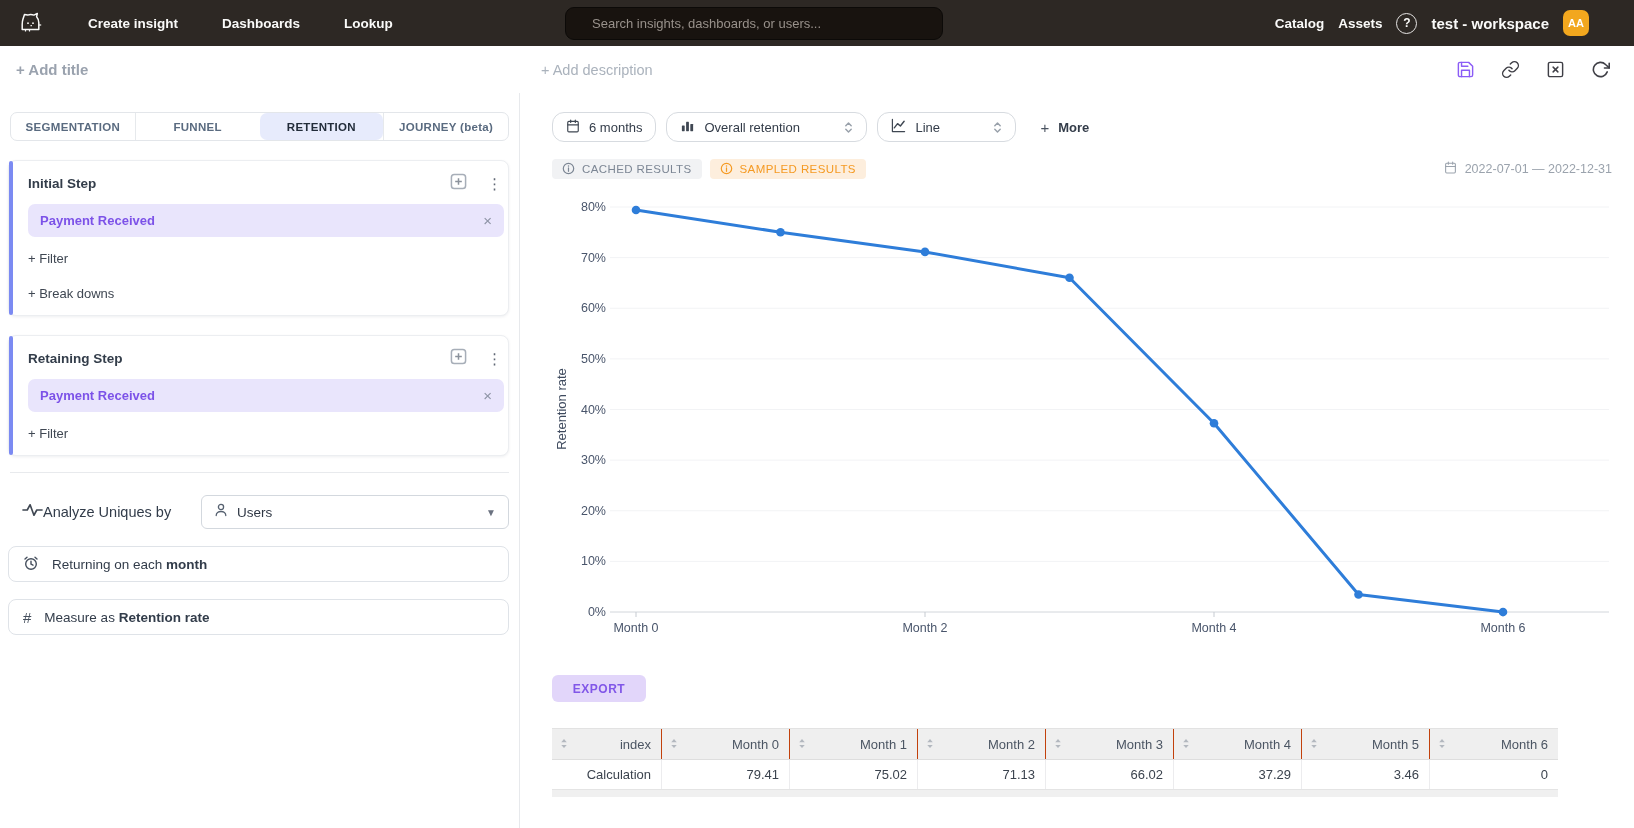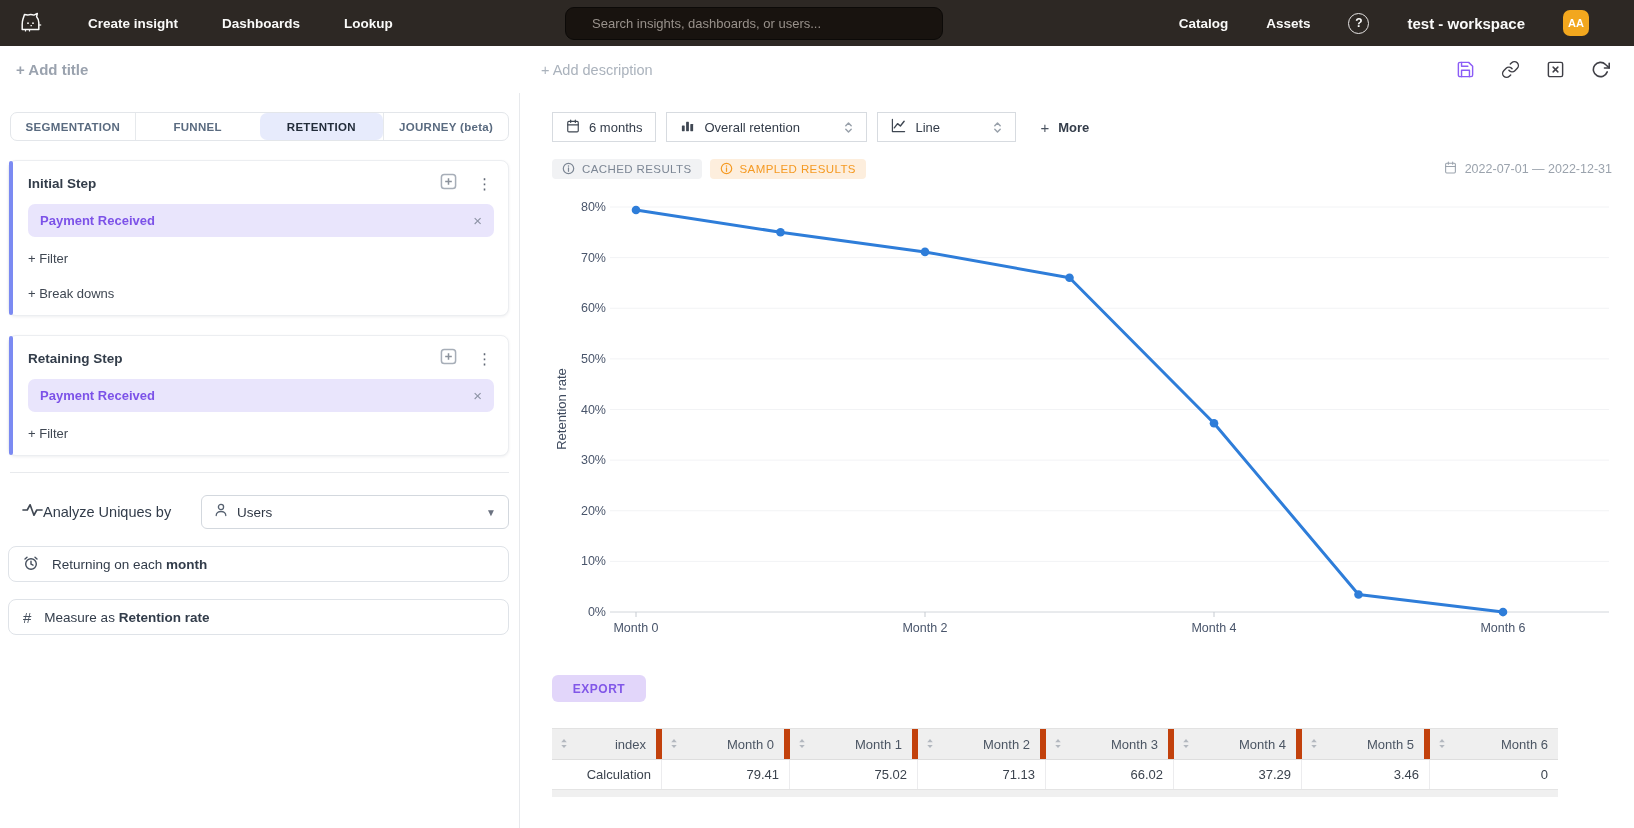--- a/index.html
+++ b/index.html
@@ -8,21 +8,21 @@
 
   
   .topbar { height:46px; background:#2d2824; display:flex; align-items:center; position:relative; color:#fafaf9; }
   .logo { margin-left:18px; display:flex; align-items:center; }
   .nav-link { margin-left:44px; font-size:13.5px; font-weight:700; cursor:default; }
   .nav-link:first-of-type { margin-left:38px; }
   .search-wrap { position:absolute; left:565px; top:7px; width:378px; height:33px; }
   .search-wrap input { width:100%; height:100%; background:#18130f; border:1px solid #0c0a08; border-radius:9px;
                        color:#d6d3d1; font-size:13px; padding:0 26px; outline:none; font-family:inherit; }
   .search-wrap input::placeholder { color:#98918b; }
-  .top-right { margin-left:auto; display:flex; align-items:center; gap:38px; margin-right:45px; }
+  .top-right { margin-left:auto; display:flex; align-items:center; gap:14px; margin-right:45px; }
   .top-right .nav-link { margin-left:0; }
   .help-circle { width:21px; height:21px; border:1.6px solid #e7e5e4; border-radius:50%;
                  display:flex; align-items:center; justify-content:center; font-size:12px; font-weight:700; }
   .workspace { font-size:15px; font-weight:700; }
   .avatar { width:26px; height:26px; border-radius:7px; background:#f2a71e; color:#fff;
             display:flex; align-items:center; justify-content:center; font-size:11px; font-weight:800; }
 
   
   .headerbar { height:47px; background:#fff; display:flex; align-items:center; position:relative; }
   .add-title { margin-left:16px; color:#9aa2ae; font-weight:700; font-size:15px; }
@@ -36,21 +36,21 @@
   .main { flex:1; padding:19px 0 0 32px; position:relative; }
 
   
   .tabbar { margin:0 10px; height:29px; border:1px solid #e3e6ea; border-radius:7px; display:flex; background:#fff; }
   .tab { flex:1; display:flex; align-items:center; justify-content:center; font-size:11.5px; font-weight:600;
          color:#5a6b80; letter-spacing:.3px; cursor:default; }
   .tab:not(:first-child):not(.active) { border-left:1px solid #e6e9ec; }
   .tab.active { background:#e7ebfc; border-radius:7px; color:#222c3a; font-weight:700; }
 
   .step-card { margin:19px 10px 0 8px; border:1px solid #eceef1; border-radius:8px; background:#fff;
-               box-shadow:0 1px 3px rgba(20,30,60,.07); position:relative; padding:12px 14px 14px 19px; }
+               box-shadow:0 1px 3px rgba(20,30,60,.07); position:relative; padding:12px 4px 14px 19px; }
   .accent { position:absolute; left:0; top:0; bottom:0; width:4px; background:#7b8af2; border-radius:4px; }
   .card-head { display:flex; align-items:center; }
   .card-title { font-size:13.5px; font-weight:700; color:#333d4a; }
   .card-actions { margin-left:auto; display:flex; align-items:center; gap:20px; margin-right:2px; }
   .dots { font-size:15px; color:#5f6774; line-height:1; cursor:default; }
   .event-chip { margin-top:10px; background:#e9e5fc; border-radius:7px; height:33px; display:flex;
                 align-items:center; padding:0 12px; }
   .event-chip .chip-label { color:#7c52e8; font-weight:700; font-size:13px; }
   .chip-x { margin-left:auto; color:#8d93a5; font-size:15px; cursor:default; }
   .add-link { margin-top:14px; font-size:13px; color:#3f4752; cursor:default; }
@@ -65,21 +65,21 @@
   .users-select .sel-label { font-size:13.5px; color:#2f3744; }
   .caret { margin-left:auto; color:#6b7280; font-size:10px; }
 
   .opt-box { margin:17px 10px 0 8px; height:36px; border:1px solid #dfe3e8; border-radius:8px; display:flex;
              align-items:center; padding:0 14px; gap:13px; font-size:13.5px; color:#323c4a; background:#fff; }
   .opt-box b { font-weight:700; }
   .hash-glyph { font-size:15px; color:#454f5d; }
 
   
   .chart-toolbar { display:flex; align-items:center; gap:10px; }
-  .tool-btn { height:30px; border:1px solid #d7dbe0; border-radius:0; display:flex; align-items:center;
+  .tool-btn { height:30px; border:1px solid #d7dbe0; border-radius:12px; display:flex; align-items:center;
               padding:0 13px; gap:9px; font-size:13px; color:#333c49; background:#fff; cursor:default; }
   .metric-select { width:201px; }
   .type-select { width:139px; }
   .chevrons { margin-left:auto; display:flex; }
   .more-btn { display:flex; align-items:center; gap:9px; font-size:13px; font-weight:600; color:#333c49;
               margin-left:14px; cursor:default; }
   .more-plus { font-size:15px; font-weight:400; color:#4a5360; }
 
   
   .status-row { display:flex; align-items:center; margin-top:17px; padding-right:22px; }
@@ -94,21 +94,21 @@
 
   .export-btn { margin-top:37px; width:94px; height:27px; background:#e2d6fa; color:#8157e8; font-size:12px;
                 font-weight:600; letter-spacing:.5px; border:none; border-radius:6px; display:flex;
                 align-items:center; justify-content:center; cursor:default; font-family:inherit; }
 
   
   .result-table { margin-top:26px; width:1006px; }
   .thead { display:grid; grid-template-columns:110px repeat(7,128px); background:#efefef;
            border-top:1px solid #e2e2e2; border-bottom:1px solid #dedede; }
   .th { height:30px; display:flex; align-items:center; padding:0 10px 0 8px; font-size:13px; color:#4b5563; }
-  .th:not(:last-child) { border-right:6px solid #c2410c;align-items:center; }
+  .th:not(:last-child) { border-right:1px solid #c2410c;align-items:center; }
   .th .lbl { margin-left:auto; }
   .trow { display:grid; grid-template-columns:110px repeat(7,128px); background:#fff; border-bottom:1px solid #e4e4e4; }
   .td { height:29px; display:flex; align-items:center; justify-content:flex-end; padding:8px 10px;
         font-size:13px; color:#3b434e; }
   .td:not(:last-child) { border-right:1px solid #ececee; }
   .table-scroll-strip { width:1006px; height:7px; background:#f0f0f0; }
 </style>
 </head>
 <body>
 

